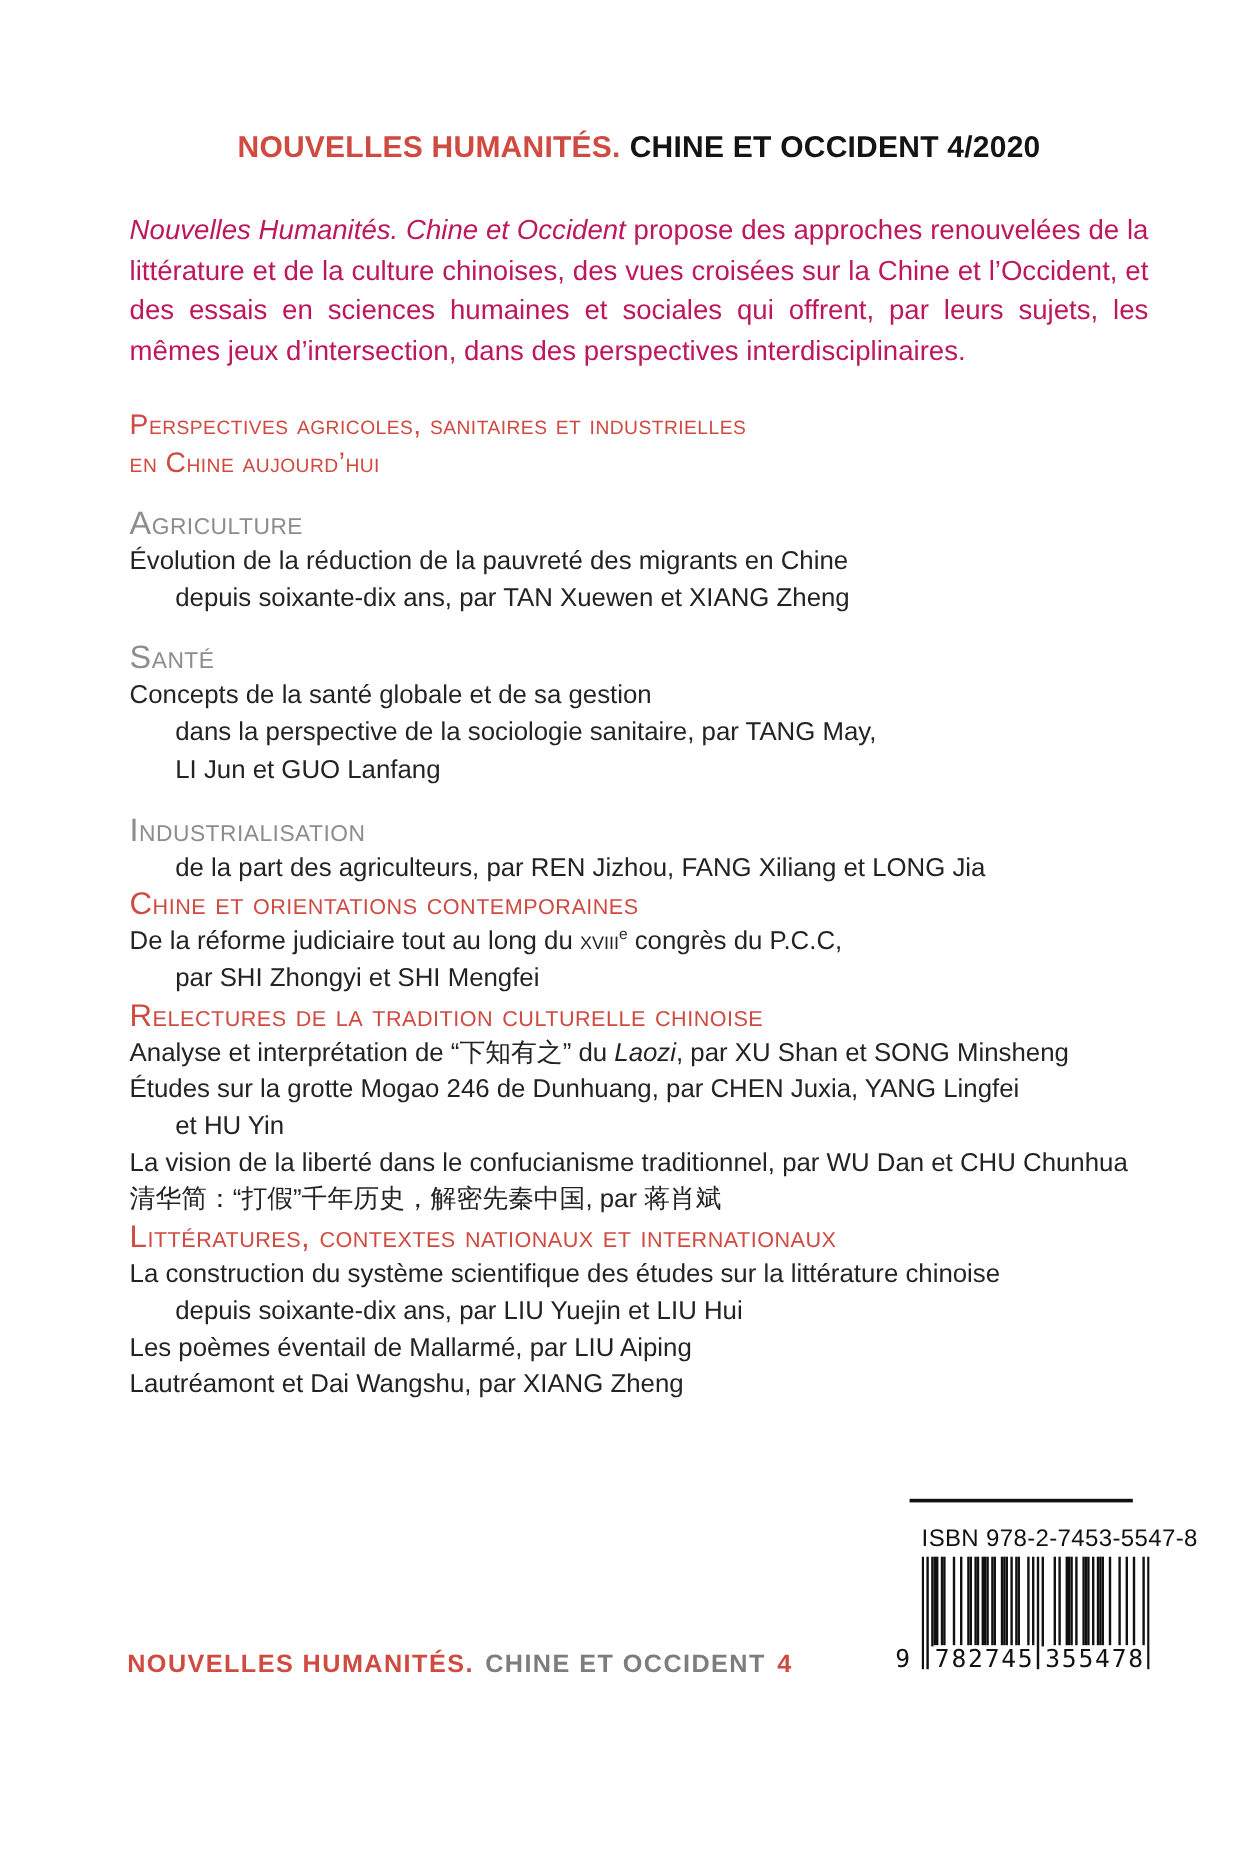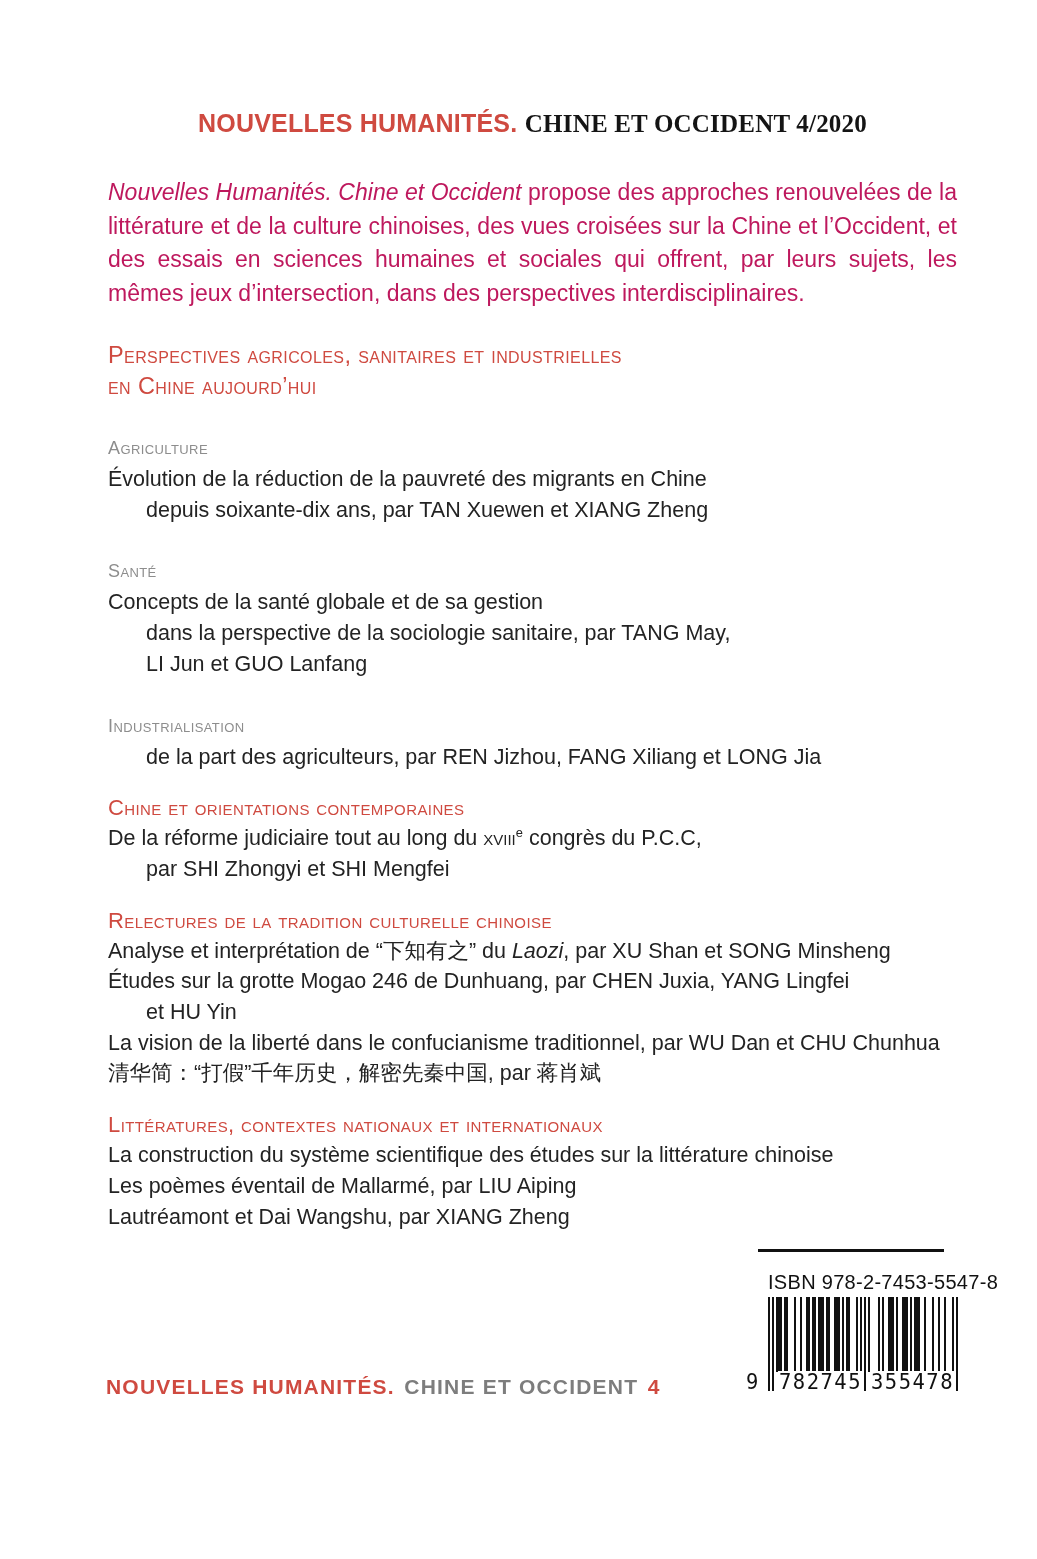--- a/index.html
+++ b/index.html
@@ -19,50 +19,49 @@
   }
   .content{padding:0 80px 0 108px;}
 
   .doc-title{
     margin:0;padding-top:108px;
     text-align:center;
     font-size:25px;font-weight:700;letter-spacing:0.2px;
     line-height:30px;
   }
   .t-red{color:var(--accent-red);}
-  .t-black{color:#141414;margin-left:0.30em;font-family:Liberation Serif, serif;}
+  .t-black{color:#141414;margin-left:0.30em;}
 
   .intro{
     margin:37px 0 0 0;
     font-size:23px;line-height:33.5px;
     text-align:justify;
     color:#be185d;
   }
   .it{font-style:italic;}
   .sc{font-variant:small-caps;}
 
   .part-heading{
     margin-top:30px;
     color:var(--accent-red);
     font-variant:small-caps;
     font-size:23.5px;line-height:31px;
     letter-spacing:0.4px;
   }
   .red-heading{
-    margin-top:20px;
     color:var(--accent-red);
     font-variant:small-caps;
-    font-size:22px;line-height:31px;
+    font-size:26px;line-height:31px;
     letter-spacing:0.4px;
   }
   .sub-label{
-    margin-top:31px;
+    margin-top:20px;
     color:var(--heading-gray);
     font-variant:small-caps;
-    font-size:18px;line-height:31px;
+    font-size:27px;line-height:31px;
     letter-spacing:0.4px;
   }
   .toc-line{
     font-size:21.5px;line-height:30.7px;
     white-space:nowrap;
     color:#232323;
   }
   .toc-line.indent{padding-left:38px;}
   sup{font-size:0.6em;line-height:0;}
 
@@ -127,20 +126,21 @@
 
     <div class="red-heading">Relectures de la tradition culturelle chinoise</div>
     <div class="toc-line"><span>Analyse et interprétation de “下知有之” du </span><span class="it">Laozi</span><span>, par XU Shan et SONG Minsheng</span></div>
     <div class="toc-line">Études sur la grotte Mogao 246 de Dunhuang, par CHEN Juxia, YANG Lingfei</div>
     <div class="toc-line indent">et HU Yin</div>
     <div class="toc-line">La vision de la liberté dans le confucianisme traditionnel, par WU Dan et CHU Chunhua</div>
     <div class="toc-line">清华简：“打假”千年历史，解密先秦中国, par 蒋肖斌</div>
 
     <div class="red-heading">Littératures, contextes nationaux et internationaux</div>
     <div class="toc-line">La construction du système scientifique des études sur la littérature chinoise</div>
+    <div class="toc-line indent">depuis soixante-dix ans, par LIU Yuejin et LIU Hui</div>
     <div class="toc-line">Les poèmes éventail de Mallarmé, par LIU Aiping</div>
     <div class="toc-line">Lautréamont et Dai Wangshu, par XIANG Zheng</div>
 
   </div>
 
   <div class="footer"><span class="f-red">NOUVELLES HUMANITÉS.</span><span class="f-gray">CHINE ET OCCIDENT</span><span class="f-num">4</span></div>
 
   <div class="barcode">
     <div class="bc-rule"></div>
     <div class="bc-isbn">ISBN  978-2-7453-5547-8</div>

